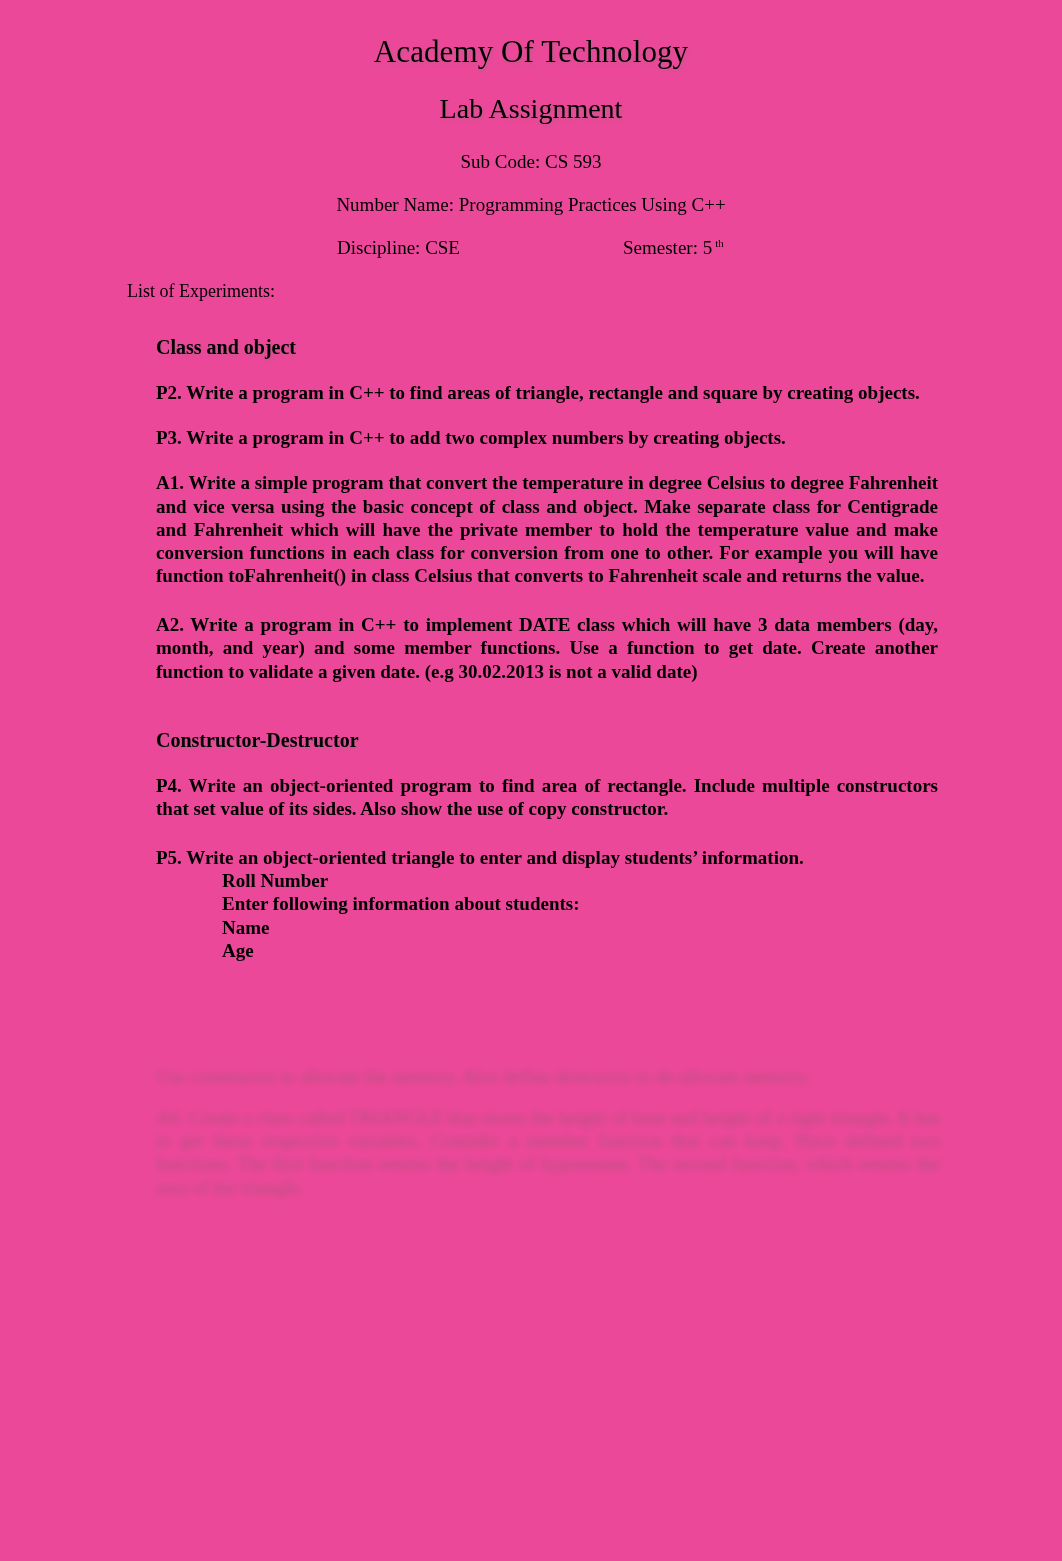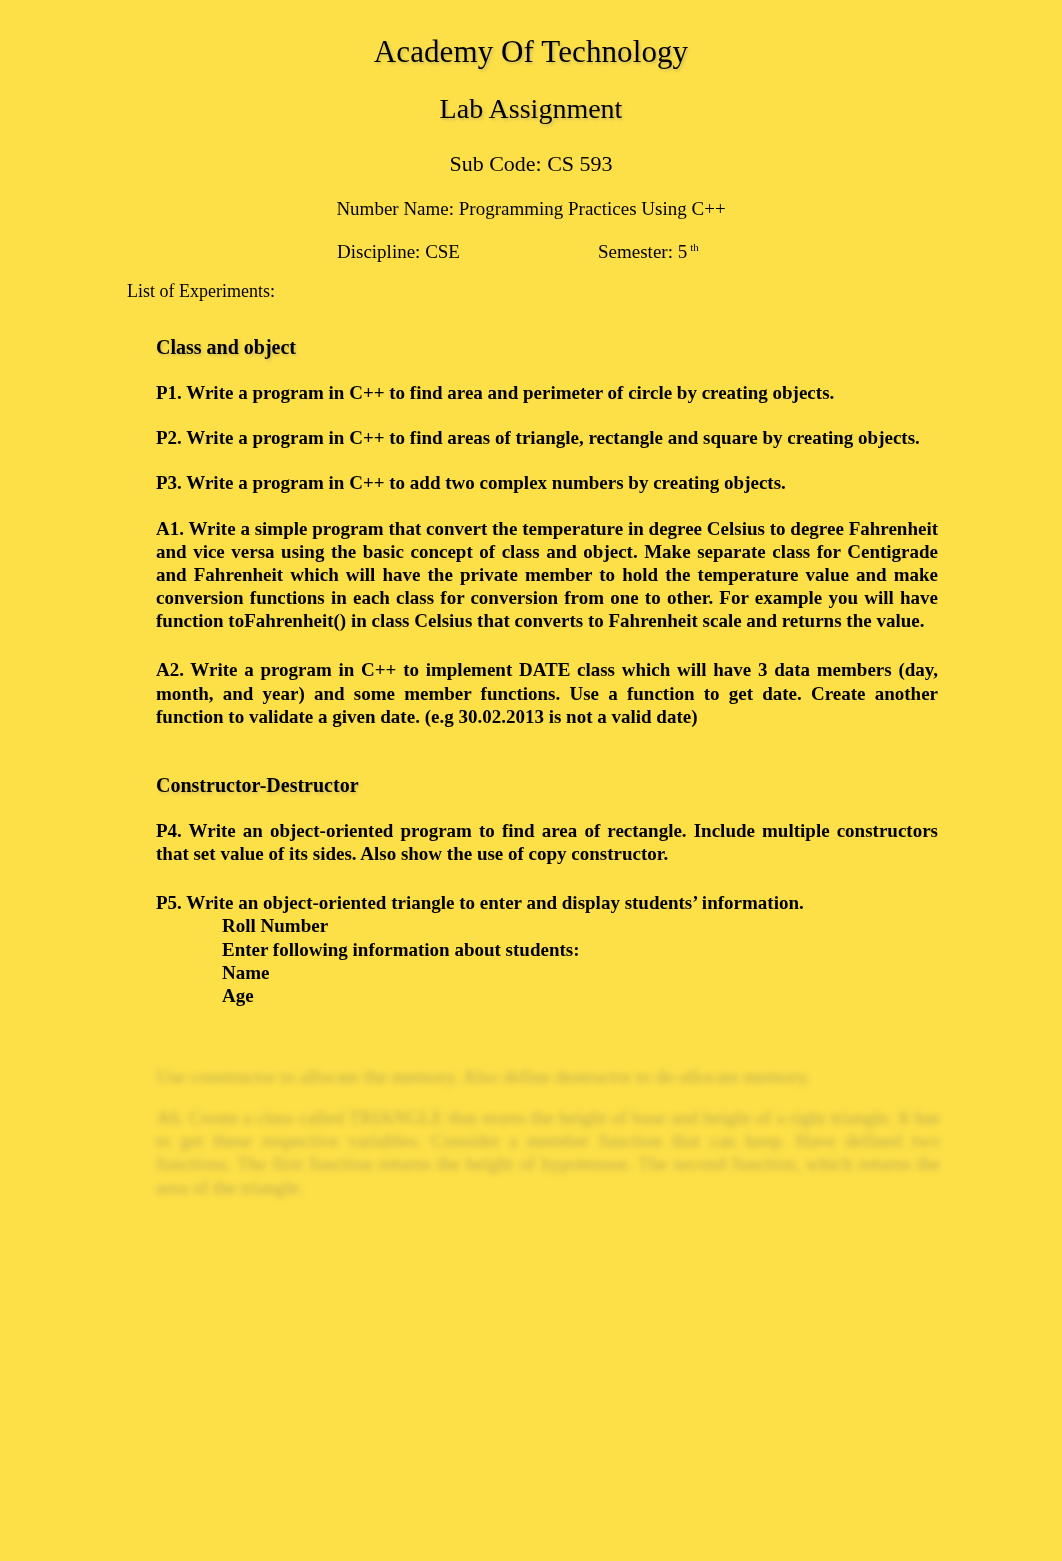--- a/index.html
+++ b/index.html
@@ -12,21 +12,21 @@
     height: 1561px;
     position: relative;
     font-family: "Liberation Serif", "DejaVu Serif", serif;
     color: #000000;
     -webkit-font-smoothing: antialiased;
   }
 
   .page {
     position: absolute;
     inset: 0;
-    background: #fde047;
+    background: #ec4899;
     overflow: hidden;
   }
 
   
   .header {
     padding-top: 36px;
     text-align: center;
   }
   .doc-title {
     font-size: 31px;
@@ -38,21 +38,21 @@
   }
   .doc-subtitle {
     font-size: 28px;
     line-height: 1.0;
     margin: 0;
     padding-top: 28px;
     font-weight: 400;
     text-shadow: 1.5px 2px 3px rgba(120,120,120,0.35);
   }
   .sub-code {
-    font-size: 22px;
+    font-size: 19px;
     margin: 0;
     padding-top: 28px;
     font-weight: 400;
   }
   .subject-name {
     font-size: 19px;
     margin: 0;
     padding-top: 21px;
     font-weight: 400;
   }
@@ -64,21 +64,21 @@
     width: 100%;
   }
   .disc-row .discipline {
     position: absolute;
     left: 337px;
     top: 21px;
     white-space: nowrap;
   }
   .disc-row .semester {
     position: absolute;
-    left: 598px;
+    left: 623px;
     top: 21px;
     white-space: nowrap;
   }
   .disc-row sup {
     font-size: 11px;
     vertical-align: super;
     padding-left: 3px;
   }
 
   
@@ -176,21 +176,20 @@
       </span>
     </div>
   </div>
 
   <div class="list-label">List of Experiments:</div>
 
   <div class="content">
 
     <div class="sec-head">Class and object</div>
 
-    <p class="item nojust">P1. Write a program in C++ to find area and perimeter of circle by creating objects.</p>
 
     <p class="item">P2. Write a program in C++ to find areas of triangle, rectangle and square by creating objects.</p>
 
     <p class="item nojust">P3. Write a program in C++ to add two complex numbers by creating objects.</p>
 
     <p class="item" style="margin-bottom:26px">A1. Write a simple program that convert the temperature in degree Celsius to degree Fahrenheit and vice versa using the basic concept of class and object. Make separate class for Centigrade and Fahrenheit which will have the private member to hold the temperature value and make conversion functions in each class for conversion from one to other. For example you will have function toFahrenheit() in class Celsius that converts to Fahrenheit scale and returns the value.</p>
 
     <p class="item">A2. Write a program in C++ to implement DATE class which will have 3 data members (day, month, and year) and some member functions. Use a function to get date. Create another function to validate a given date. (e.g 30.02.2013 is not a valid date)</p>
 
     <div class="sec-head second">Constructor-Destructor</div>

